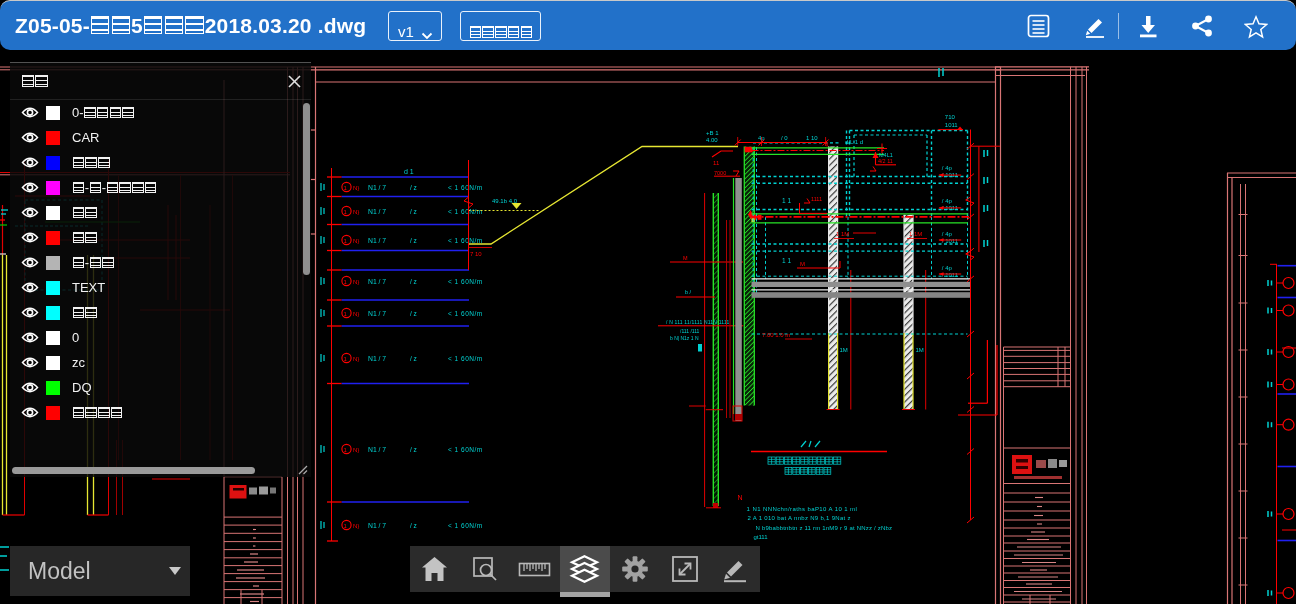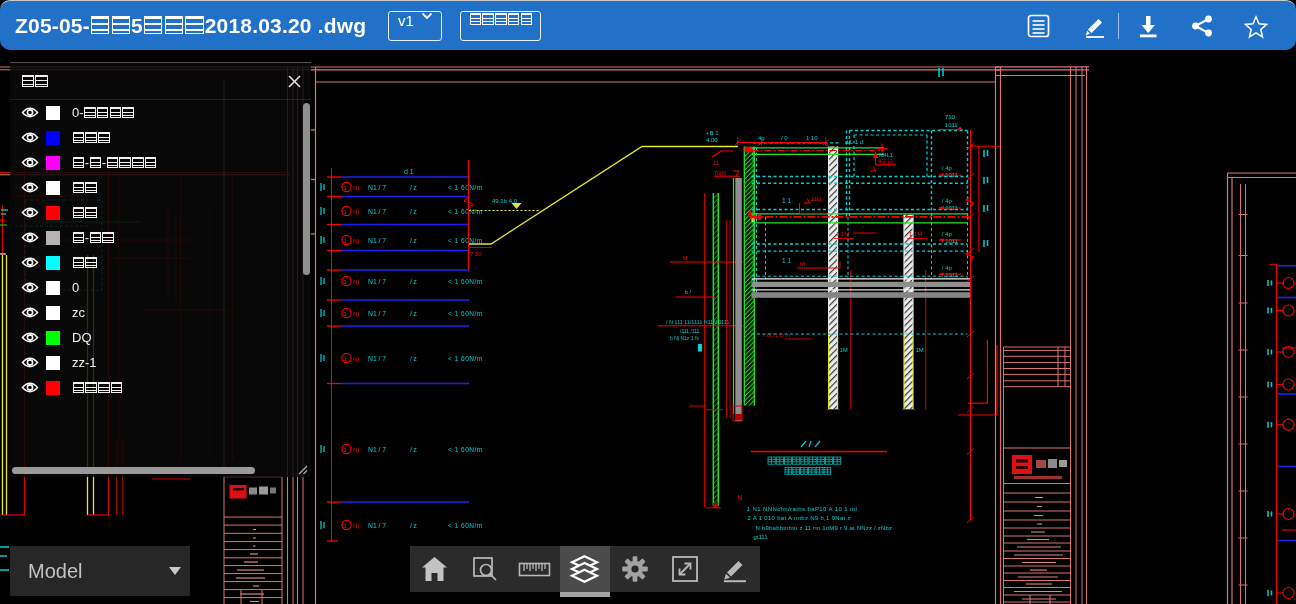--- a/index.html
+++ b/index.html
@@ -1,41 +1,41 @@
 <!DOCTYPE html>
 <html><head><meta charset="utf-8"><style>
 * { margin:0; padding:0; box-sizing:border-box; }
 html,body { width:1296px; height:604px; overflow:hidden; background:#000; font-family:"Liberation Sans",sans-serif; }
 #stage { position:relative; width:1296px; height:604px; }
 #cad { position:absolute; left:0; top:0; }
 
 #topbar { position:absolute; left:0; top:0; width:1296px; height:50px; background:#2271c9; border-top:1px solid #c9c9c9; display:flex; align-items:center; z-index:9;border-radius:10px; }
 #title { color:#fff; font-size:21px; font-weight:700; margin-left:15px; white-space:nowrap; letter-spacing:0.2px; }
-.pillbox { height:30px; border:1px solid rgba(255,255,255,0.9); border-radius:3px; color:#fff; display:flex; align-items:flex-start; justify-content:center; }
+.pillbox { height:30px; border:1px solid rgba(255,255,255,0.9); border-radius:3px; color:#fff; display:flex; align-items:flex-end; justify-content:center; }
 #verbox { width:54px; margin-left:22px; font-size:15px; gap:7px; }
 #upbtn { width:81px; margin-left:18px; font-size:13px; }
 #topicons { position:absolute; right:0; top:0; height:50px; display:flex; align-items:center; }
 .tic { width:24px; display:flex; justify-content:center; }
 
 .cj { display:inline-block; width:0.88em; height:0.86em; border:0.07em solid currentColor; margin:0 0.05em; vertical-align:-0.08em;
   background:repeating-linear-gradient(180deg, currentColor 0, currentColor 0.09em, transparent 0.09em, transparent 0.28em); }
 
 #panel { position:absolute; left:10px; top:62px; width:300.5px; height:415px; background:rgba(9,9,9,0.84); z-index:6; border-top:1px solid rgba(255,255,255,0.3); overflow:hidden; }
 #phead { height:37px; display:flex; align-items:center; color:#f2f2f2; font-size:14px; padding-left:11px; border-bottom:1px solid rgba(255,255,255,0.1); }
 #pclose { position:absolute; right:9px; top:11px; }
 .lrow { height:25px; display:flex; align-items:center; padding-left:11px; }
 .lrow svg { flex:0 0 auto; }
 .sw { width:14px; height:14px; margin-left:7px; flex:0 0 auto; }
 .lname { color:#f2f2f2; font-size:13px; margin-left:12px; white-space:nowrap; }
 #vsb { position:absolute; right:1px; top:39.5px; width:7px; height:172px; background:#8f8f8f; border-radius:3.5px; }
 #hsb { position:absolute; left:2px; bottom:3px; width:243px; height:7px; background:#9a9a9a; border-radius:3.5px; }
 #rsz { position:absolute; right:3px; bottom:2px; width:11px; height:11px; }
 
 #model { position:absolute; left:10px; top:546px; width:180px; height:50px; background:rgba(42,42,42,0.93); z-index:5; display:flex; align-items:center; }
-#model span { color:#c2c2c2; font-size:20px; margin-left:18px; }
+#model span { color:#c2c2c2; font-size:23px; margin-left:18px; }
 #mtri { position:absolute; right:9px; top:21px; width:0; height:0; border-left:6px solid transparent; border-right:6px solid transparent; border-top:8px solid #c9c9c9; }
 
 #toolbar { position:absolute; left:409.5px; top:546px; width:350px; height:46px; background:#2b2b2b; display:flex; z-index:5; }
 .tbtn { width:50px; height:46px; display:flex; align-items:center; justify-content:center; }
 .tbtn.active { background:#4b4b4b; position:relative; }
 .tbtn.active::after { content:""; position:absolute; left:0; bottom:-4.5px; width:50px; height:4.5px; background:#a4a4a4; }
 </style></head>
 <body>
 <div id="stage">
 <svg id="cad" width="1296" height="604" viewBox="0 0 1296 604">
@@ -660,20 +660,28 @@
           <circle cx="9" cy="6.5" r="2.6" fill="none" stroke="#fff" stroke-width="1.6"></circle>
         </svg>
         <span class="sw" style="background:#ffffff"></span>
         <span class="lname">0-<span class="cj"></span><span class="cj"></span><span class="cj"></span><span class="cj"></span></span>
       </div>
       <div class="lrow">
         <svg width="18" height="13" viewBox="0 0 18 13">
           <path d="M1.5,6.5 Q9,-1.8 16.5,6.5 Q9,14.8 1.5,6.5 Z" fill="none" stroke="#fff" stroke-width="1.5"></path>
           <circle cx="9" cy="6.5" r="2.6" fill="none" stroke="#fff" stroke-width="1.6"></circle>
         </svg>
+        <span class="sw" style="background:#ff0000"></span>
+        <span class="lname">CAR</span>
+      </div>
+      <div class="lrow">
+        <svg width="18" height="13" viewBox="0 0 18 13">
+          <path d="M1.5,6.5 Q9,-1.8 16.5,6.5 Q9,14.8 1.5,6.5 Z" fill="none" stroke="#fff" stroke-width="1.5"></path>
+          <circle cx="9" cy="6.5" r="2.6" fill="none" stroke="#fff" stroke-width="1.6"></circle>
+        </svg>
         <span class="sw" style="background:#0000ff"></span>
         <span class="lname"><span class="cj"></span><span class="cj"></span><span class="cj"></span></span>
       </div>
       <div class="lrow">
         <svg width="18" height="13" viewBox="0 0 18 13">
           <path d="M1.5,6.5 Q9,-1.8 16.5,6.5 Q9,14.8 1.5,6.5 Z" fill="none" stroke="#fff" stroke-width="1.5"></path>
           <circle cx="9" cy="6.5" r="2.6" fill="none" stroke="#fff" stroke-width="1.6"></circle>
         </svg>
         <span class="sw" style="background:#ff00ff"></span>
         <span class="lname"><span class="cj"></span>-<span class="cj"></span>-<span class="cj"></span><span class="cj"></span><span class="cj"></span><span class="cj"></span></span>
@@ -701,20 +709,28 @@
         </svg>
         <span class="sw" style="background:#b4b4b4"></span>
         <span class="lname"><span class="cj"></span>-<span class="cj"></span><span class="cj"></span></span>
       </div>
       <div class="lrow">
         <svg width="18" height="13" viewBox="0 0 18 13">
           <path d="M1.5,6.5 Q9,-1.8 16.5,6.5 Q9,14.8 1.5,6.5 Z" fill="none" stroke="#fff" stroke-width="1.5"></path>
           <circle cx="9" cy="6.5" r="2.6" fill="none" stroke="#fff" stroke-width="1.6"></circle>
         </svg>
         <span class="sw" style="background:#00ffff"></span>
+        <span class="lname">TEXT</span>
+      </div>
+      <div class="lrow">
+        <svg width="18" height="13" viewBox="0 0 18 13">
+          <path d="M1.5,6.5 Q9,-1.8 16.5,6.5 Q9,14.8 1.5,6.5 Z" fill="none" stroke="#fff" stroke-width="1.5"></path>
+          <circle cx="9" cy="6.5" r="2.6" fill="none" stroke="#fff" stroke-width="1.6"></circle>
+        </svg>
+        <span class="sw" style="background:#00ffff"></span>
         <span class="lname"><span class="cj"></span><span class="cj"></span></span>
       </div>
       <div class="lrow">
         <svg width="18" height="13" viewBox="0 0 18 13">
           <path d="M1.5,6.5 Q9,-1.8 16.5,6.5 Q9,14.8 1.5,6.5 Z" fill="none" stroke="#fff" stroke-width="1.5"></path>
           <circle cx="9" cy="6.5" r="2.6" fill="none" stroke="#fff" stroke-width="1.6"></circle>
         </svg>
         <span class="sw" style="background:#ffffff"></span>
         <span class="lname">0</span>
       </div>
@@ -726,28 +742,20 @@
         <span class="sw" style="background:#ffffff"></span>
         <span class="lname">zc</span>
       </div>
       <div class="lrow">
         <svg width="18" height="13" viewBox="0 0 18 13">
           <path d="M1.5,6.5 Q9,-1.8 16.5,6.5 Q9,14.8 1.5,6.5 Z" fill="none" stroke="#fff" stroke-width="1.5"></path>
           <circle cx="9" cy="6.5" r="2.6" fill="none" stroke="#fff" stroke-width="1.6"></circle>
         </svg>
         <span class="sw" style="background:#00ff00"></span>
         <span class="lname">DQ</span>
-      </div>
-      <div class="lrow">
-        <svg width="18" height="13" viewBox="0 0 18 13">
-          <path d="M1.5,6.5 Q9,-1.8 16.5,6.5 Q9,14.8 1.5,6.5 Z" fill="none" stroke="#fff" stroke-width="1.5"></path>
-          <circle cx="9" cy="6.5" r="2.6" fill="none" stroke="#fff" stroke-width="1.6"></circle>
-        </svg>
-        <span class="sw" style="background:#ffffff"></span>
-        <span class="lname">zz-1</span>
       </div>
       <div class="lrow">
         <svg width="18" height="13" viewBox="0 0 18 13">
           <path d="M1.5,6.5 Q9,-1.8 16.5,6.5 Q9,14.8 1.5,6.5 Z" fill="none" stroke="#fff" stroke-width="1.5"></path>
           <circle cx="9" cy="6.5" r="2.6" fill="none" stroke="#fff" stroke-width="1.6"></circle>
         </svg>
         <span class="sw" style="background:#ff0000"></span>
         <span class="lname"><span class="cj"></span><span class="cj"></span><span class="cj"></span><span class="cj"></span></span>
       </div>
   <div id="vsb"></div>

